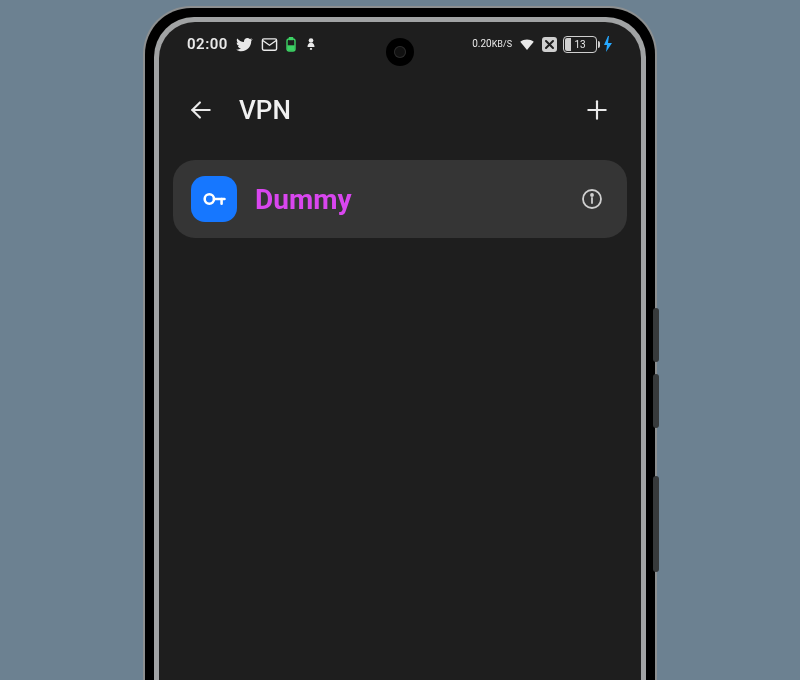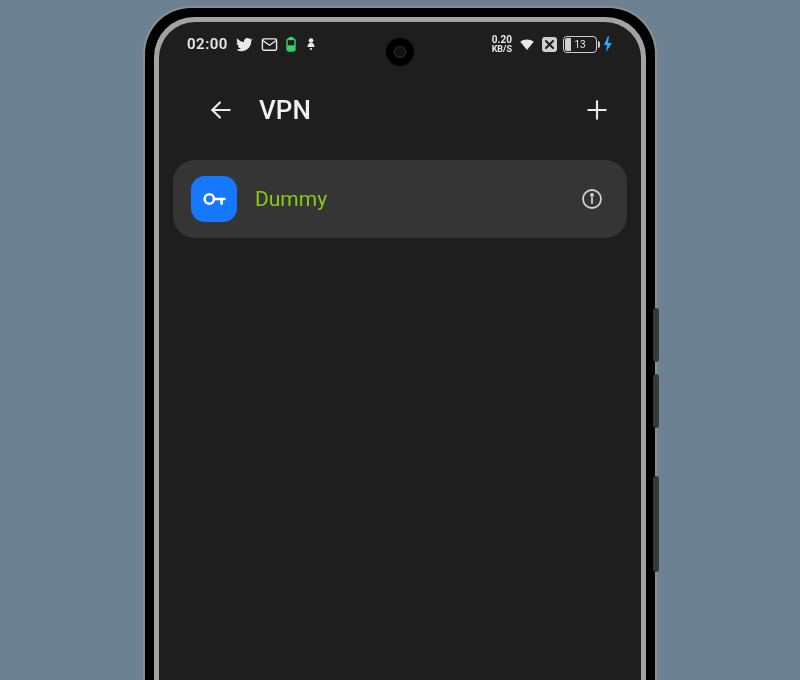--- a/index.html
+++ b/index.html
@@ -29,39 +29,39 @@
   .side-btn.r3{right:-4px;top:468px;width:6px;height:96px}
 
   
   .statusbar{position:relative;height:44px;padding:0 28px;display:flex;align-items:center;justify-content:space-between;font-size:15px;font-weight:600}
   .sb-left{display:flex;align-items:center;gap:8px}
   .sb-right{display:flex;align-items:center;gap:6px}
   .clock{letter-spacing:.5px}
   .ico{display:inline-flex;align-items:center;justify-content:center}
   .ico svg{display:block}
 
-  .kbs{display:flex;flex-direction:column;align-items:center;line-height:1;font-size:9px;font-weight:700}
+  .kbs{display:flex;flex-direction:row;align-items:flex-end;line-height:1;font-size:9px;font-weight:400}
   .kbs span:first-child{font-size:10px}
 
   .battery{position:relative;width:34px;height:17px;border:1.5px solid #cfcfcf;border-radius:4px;display:flex;align-items:center;justify-content:center}
   .battery::after{content:"";position:absolute;right:-4px;top:4px;width:2.5px;height:7px;background:#cfcfcf;border-radius:0 2px 2px 0}
   .battery .lvl{position:absolute;left:1px;top:1px;bottom:1px;width:18%;background:#cfcfcf;border-radius:2px 0 0 2px}
   .battery .pct{position:relative;font-size:10px;font-weight:400;color:#e9e9e9}
 
   
-  .appbar{display:flex;align-items:center;gap:16px;padding:22px 22px 28px 40px}
+  .appbar{display:flex;align-items:center;gap:16px;padding:22px 22px 28px 20px}
   .appbar .title{font-size:26px;font-weight:500;color:#f1f1f1}
   .btn{display:inline-flex;align-items:center;justify-content:center;width:44px;height:44px;border-radius:22px;color:#e9e9e9;cursor:pointer}
   .btn.add{margin-left:auto}
 
   
   .list{padding:0 14px}
   .vpn-item{display:flex;align-items:center;gap:18px;background:#353535;border-radius:22px;padding:16px 18px}
   .vpn-icon{width:46px;height:46px;border-radius:14px;background:#1677ff;display:flex;align-items:center;justify-content:center;color:#fff}
-  .vpn-name{font-size:21px;font-weight:400;color:#84cc16;flex:1}
+  .vpn-name{font-size:28px;font-weight:700;color:#d946ef;flex:1}
   .info-btn{width:34px;height:34px;border-radius:50%;display:flex;align-items:center;justify-content:center;color:#cfcfcf;cursor:pointer}
 
 </style>
 </head>
 <body>
 
 <div class="phone">
   <div class="side-btn r1"></div>
   <div class="side-btn r2"></div>
   <div class="side-btn r3"></div>

